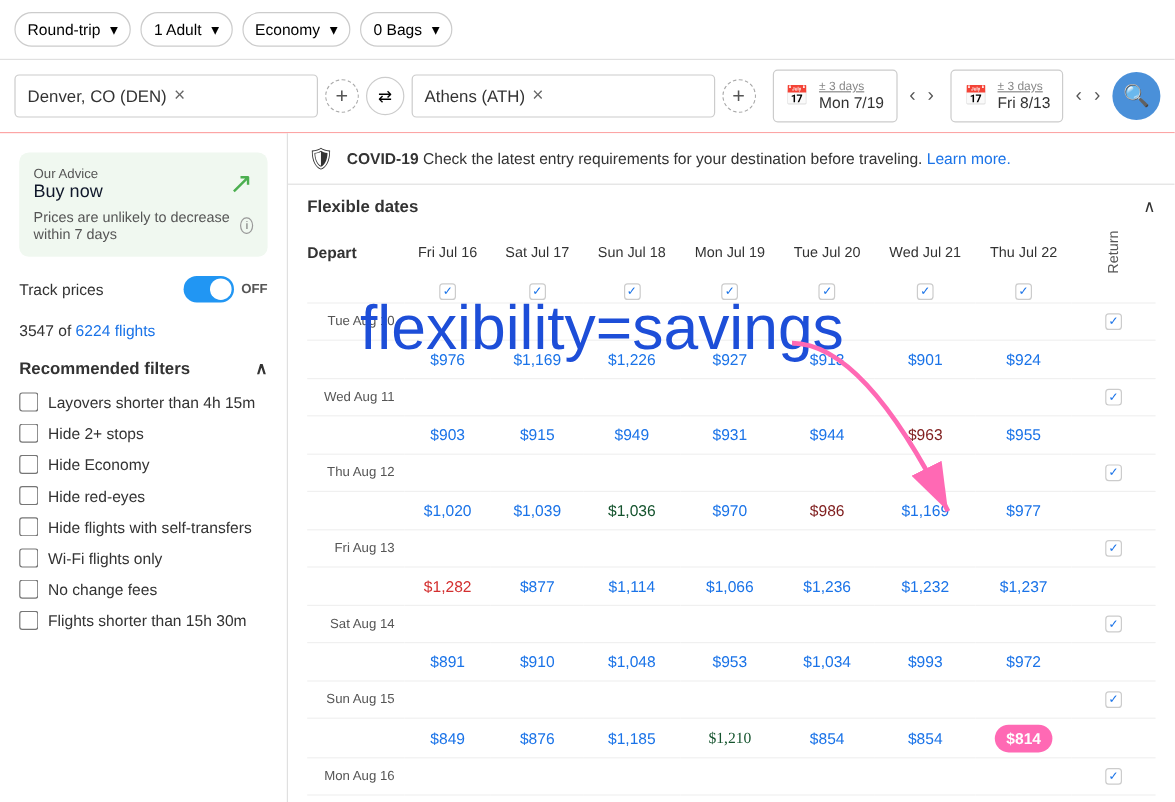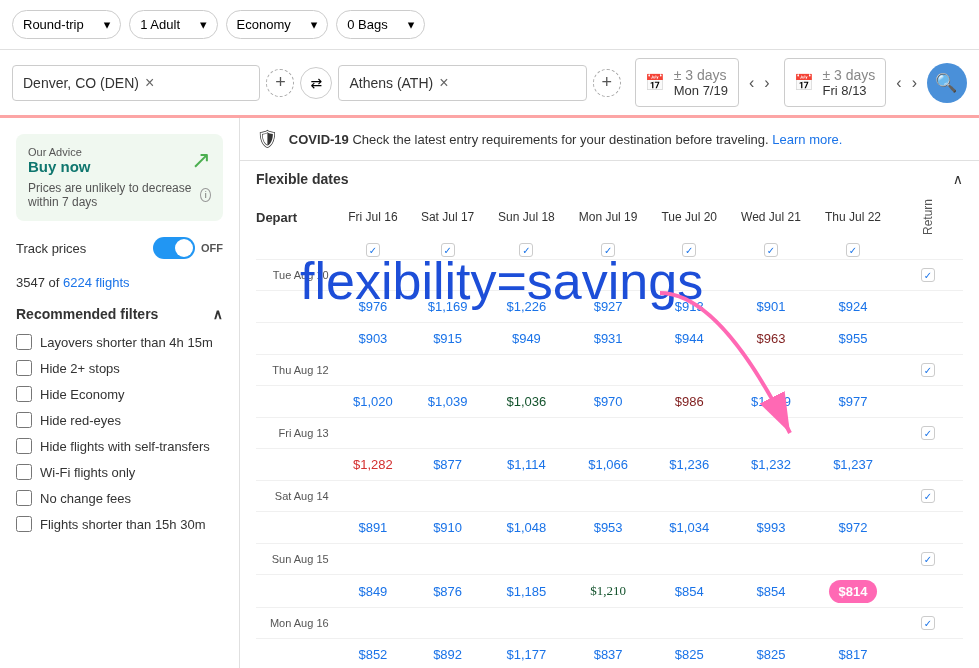--- a/index.html
+++ b/index.html
@@ -1,40 +1,40 @@
 <!DOCTYPE html>
 <html><head>
   <meta charset="utf-8">
   <style>
     * { box-sizing: border-box; margin: 0; padding: 0; }
     body { font-family: -apple-system, BlinkMacSystemFont, 'Segoe UI', sans-serif; font-size: 14px; background: #fff; color: #333; width: 979px; }
-    .top-bar-btn { display: flex; align-items: center; gap: 20px; padding: 6px 10px; border: 1px solid #ccc; border-radius: 20px; cursor: pointer; font-size: 13px; background: #fff; }
-
-    
-    .search-bar { display: flex; align-items: center; padding: 8px 12px; border-bottom: 3px solid #fca5a5; gap: 6px; background: #fff; }
+    .top-bar-btn { display: flex; align-items: center; gap: 8px; padding: 6px 10px; border: 1px solid #ccc; border-radius: 20px; cursor: pointer; font-size: 13px; background: #fff; }
+
+    
+    .search-bar { display: flex; align-items: center; padding: 8px 12px; border-bottom: 1px solid #fca5a5; gap: 6px; background: #fff; }
     .location-field { display: flex; align-items: center; flex: 1; border: 1px solid #ccc; border-radius: 4px; padding: 8px 10px; gap: 6px; font-size: 14px; min-width: 180px; }
     .location-field .x-btn { color: #666; cursor: pointer; font-size: 16px; }
     .add-btn { width: 28px; height: 28px; border: 1px dashed #aaa; border-radius: 50%; display: flex; align-items: center; justify-content: center; cursor: pointer; color: #555; font-size: 18px; background: #fff; }
     .swap-btn { width: 32px; height: 32px; border: 1px solid #ccc; border-radius: 50%; display: flex; align-items: center; justify-content: center; cursor: pointer; background: #fff; font-size: 14px; }
     .date-field { display: flex; align-items: center; gap: 8px; border: 1px solid #ccc; border-radius: 4px; padding: 8px 10px; cursor: pointer; }
     .date-field .cal-icon { font-size: 16px; color: #555; }
     .date-field .date-text { font-size: 13px; }
-    .date-field .date-label { font-size: 14px; color: #888; }
+    .date-field .date-label { font-size: 10px; color: #888; text-decoration: underline; }
     .date-nav { display: flex; align-items: center; gap: 2px; }
     .date-nav-btn { background: none; border: none; cursor: pointer; color: #555; font-size: 16px; padding: 2px 4px; }
     .search-icon-btn { width: 40px; height: 40px; background: #4a90d9; border-radius: 50%; display: flex; align-items: center; justify-content: center; cursor: pointer; color: #fff; font-size: 18px; border: none; }
 
     
     .main { display: flex; min-height: 520px; }
 
     
     .sidebar { width: 240px; padding: 16px; border-right: 1px solid #e0e0e0; flex-shrink: 0; }
     .advice-box { background: #f0f8f0; border-radius: 8px; padding: 12px; margin-bottom: 16px; position: relative; }
     .advice-label { font-size: 11px; color: #555; }
-    .advice-action { color: #0f766e; font-weight: bold; font-size: 15px; }
+    .advice-action { color: #0f172a; font-weight: normal; font-size: 15px; }
     .advice-arrow { position: absolute; top: 10px; right: 10px; color: #4caf50; font-size: 22px; }
     .advice-desc { font-size: 12px; color: #555; margin-top: 6px; display: flex; align-items: center; gap: 4px; }
     .info-icon { width: 14px; height: 14px; border: 1px solid #999; border-radius: 50%; display: inline-flex; align-items: center; justify-content: center; font-size: 9px; color: #666; cursor: pointer; }
     .track-row { display: flex; align-items: center; justify-content: space-between; margin: 12px 0 16px; }
     .track-label { font-size: 13px; color: #333; }
     .toggle-container { display: flex; align-items: center; gap: 6px; }
     .toggle { width: 42px; height: 22px; background: #2196F3; border-radius: 11px; position: relative; cursor: pointer; }
     .toggle-knob { width: 18px; height: 18px; background: #fff; border-radius: 50%; position: absolute; top: 2px; right: 2px; }
     .toggle-off-label { font-size: 11px; color: #555; font-weight: bold; }
     .flights-count { font-size: 13px; margin-bottom: 16px; }
@@ -300,20 +300,35 @@
                 <td></td>
                 <td style="color: rgb(26, 115, 232);">$976</td>
                 <td style="color: rgb(26, 115, 232);">$1,169</td>
                 <td style="color: rgb(26, 115, 232);">$1,226</td>
                 <td style="color: rgb(26, 115, 232);">$927</td>
                 <td style="color: rgb(26, 115, 232);">$913</td>
                 <td style="color: rgb(26, 115, 232);">$901</td>
                 <td style="color: rgb(26, 115, 232);">$924</td>
                 <td></td>
               </tr>
+              <tr style="border-top: none;">
+                <td style="font-size: 11px; color: rgb(85, 85, 85); text-align: right; padding-top: 8px; border-top: 1px solid rgb(240, 240, 240);">Wed Aug 11</td>
+                <td style="border-top: 1px solid rgb(240, 240, 240);"></td>
+                <td style="border-top: 1px solid rgb(240, 240, 240);"></td>
+                <td style="border-top: 1px solid rgb(240, 240, 240);"></td>
+                <td style="border-top: 1px solid rgb(240, 240, 240);"></td>
+                <td style="border-top: 1px solid rgb(240, 240, 240);"></td>
+                <td style="border-top: 1px solid rgb(240, 240, 240);"></td>
+                <td style="border-top: 1px solid rgb(240, 240, 240);"></td>
+                <td style="border-top: 1px solid rgb(240, 240, 240);">
+                  <div class="checkbox-cell">
+                    <div class="date-checkbox">✓</div>
+                  </div>
+                </td>
+              </tr>
               <tr>
                 <td></td>
                 <td style="color: rgb(26, 115, 232);">$903</td>
                 <td style="color: rgb(26, 115, 232);">$915</td>
                 <td style="color: rgb(26, 115, 232);">$949</td>
                 <td style="color: rgb(26, 115, 232);">$931</td>
                 <td style="color: rgb(26, 115, 232);">$944</td>
                 <td style="color: #7f1d1d;">$963</td>
                 <td style="color: rgb(26, 115, 232);">$955</td>
                 <td></td>

